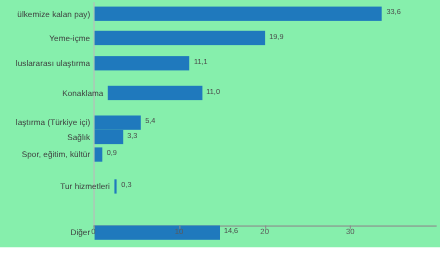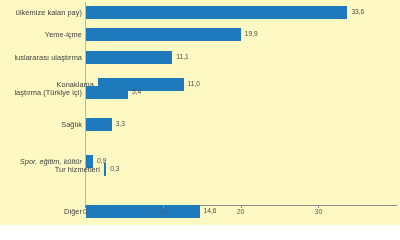--- a/index.html
+++ b/index.html
@@ -10,21 +10,21 @@
   body {
     width: 400px;
     height: 225px;
     font-family: "Liberation Sans", sans-serif;
     overflow: hidden;
   }
   #chart-root {
     position: relative;
     width: 400px;
     height: 225px;
-    background: #fef9c3;
+    background: #86efac;
   }
   
   .plot-area {
     position: absolute;
     left: 0;
     top: 0;
     width: 400px;
     height: 225px;
   }
   
@@ -133,35 +133,35 @@
           </div>
           <div class="bar-value" style="left: 176.358px;">11,1</div>
         </div>
         <div class="bar-row" style="top: 74px; margin-left: 12px;">
           <div class="cat-label">Konaklama</div>
           <div class="bar-track">
             <div class="bar" style="width: 85.58px; background: rgb(31, 121, 189);"></div>
           </div>
           <div class="bar-value" style="left: 175.58px;">11,0</div>
         </div>
-        <div class="bar-row" style="top: 82px;">
+        <div class="bar-row" style="top: 101px;">
           <div class="cat-label">laştırma (Türkiye içi)</div>
           <div class="bar-track">
             <div class="bar" style="width: 42.012px; background: rgb(31, 121, 189);"></div>
           </div>
           <div class="bar-value" style="left: 132.012px;">5,4</div>
         </div>
         <div class="bar-row" style="top: 114px;">
           <div class="cat-label">Sağlık</div>
           <div class="bar-track">
             <div class="bar" style="width: 25.674px; background: rgb(31, 121, 189);"></div>
           </div>
           <div class="bar-value" style="left: 115.674px;">3,3</div>
         </div>
-        <div class="bar-row" style="top: 151px; font-style: italic;">
+        <div class="bar-row" style="top: 130px;">
           <div class="cat-label">Spor, eğitim, kültür</div>
           <div class="bar-track">
             <div class="bar" style="width: 7.002px; background: rgb(31, 121, 189);"></div>
           </div>
           <div class="bar-value" style="left: 97.002px;">0,9</div>
         </div>
         <div class="bar-row" style="top: 158.8px; margin-left: 18px;">
           <div class="cat-label">Tur hizmetleri</div>
           <div class="bar-track">
             <div class="bar" style="width: 2.334px; background: rgb(31, 121, 189);"></div>

